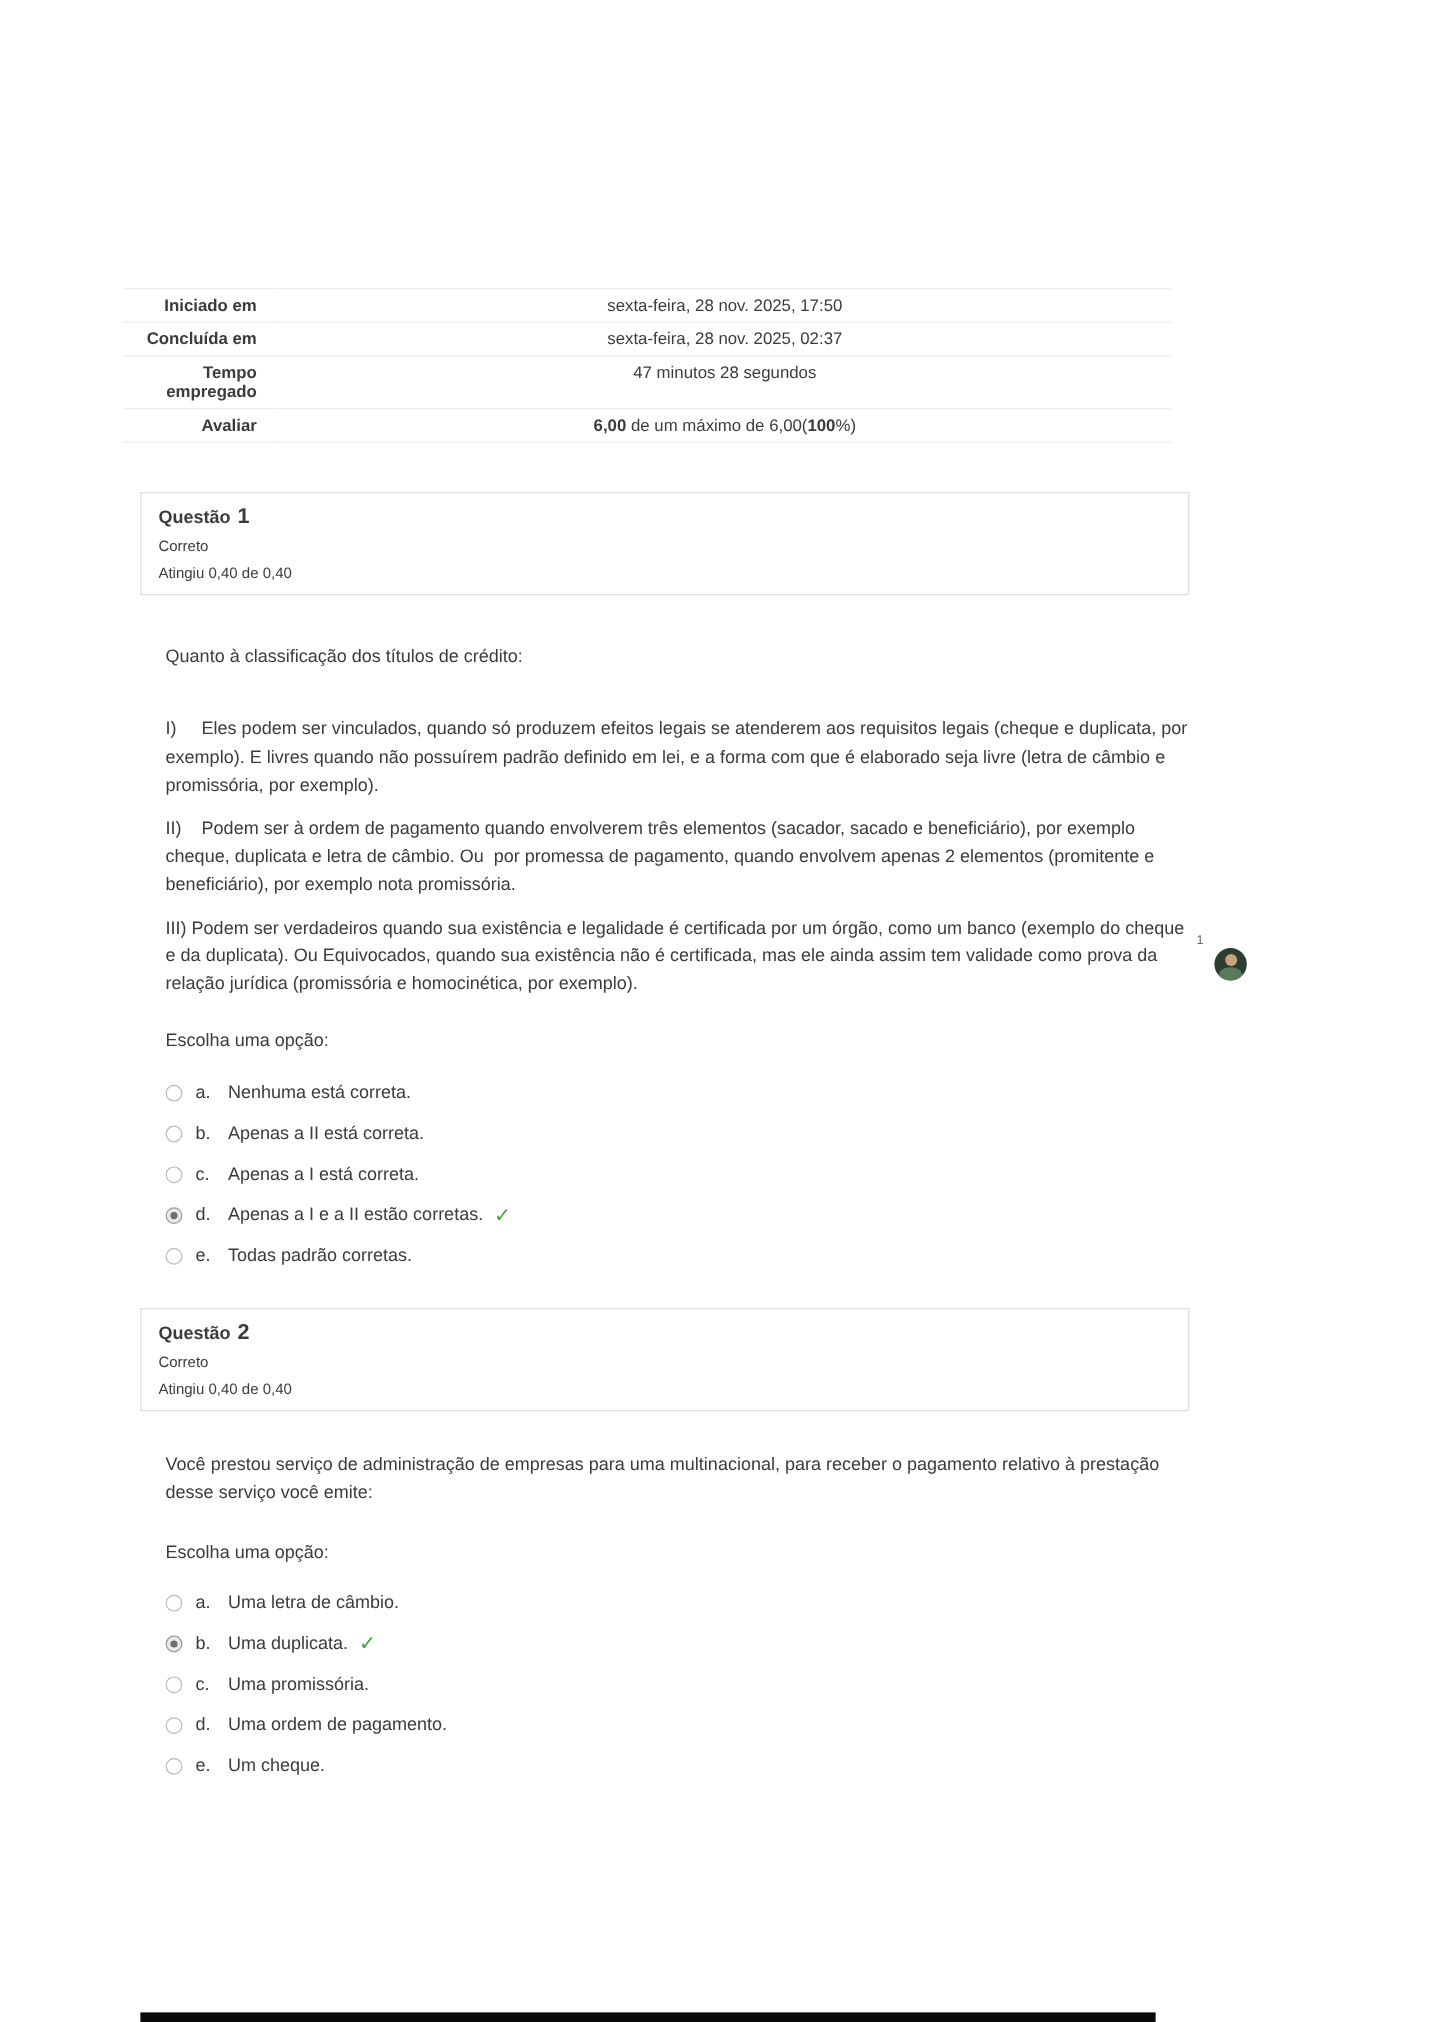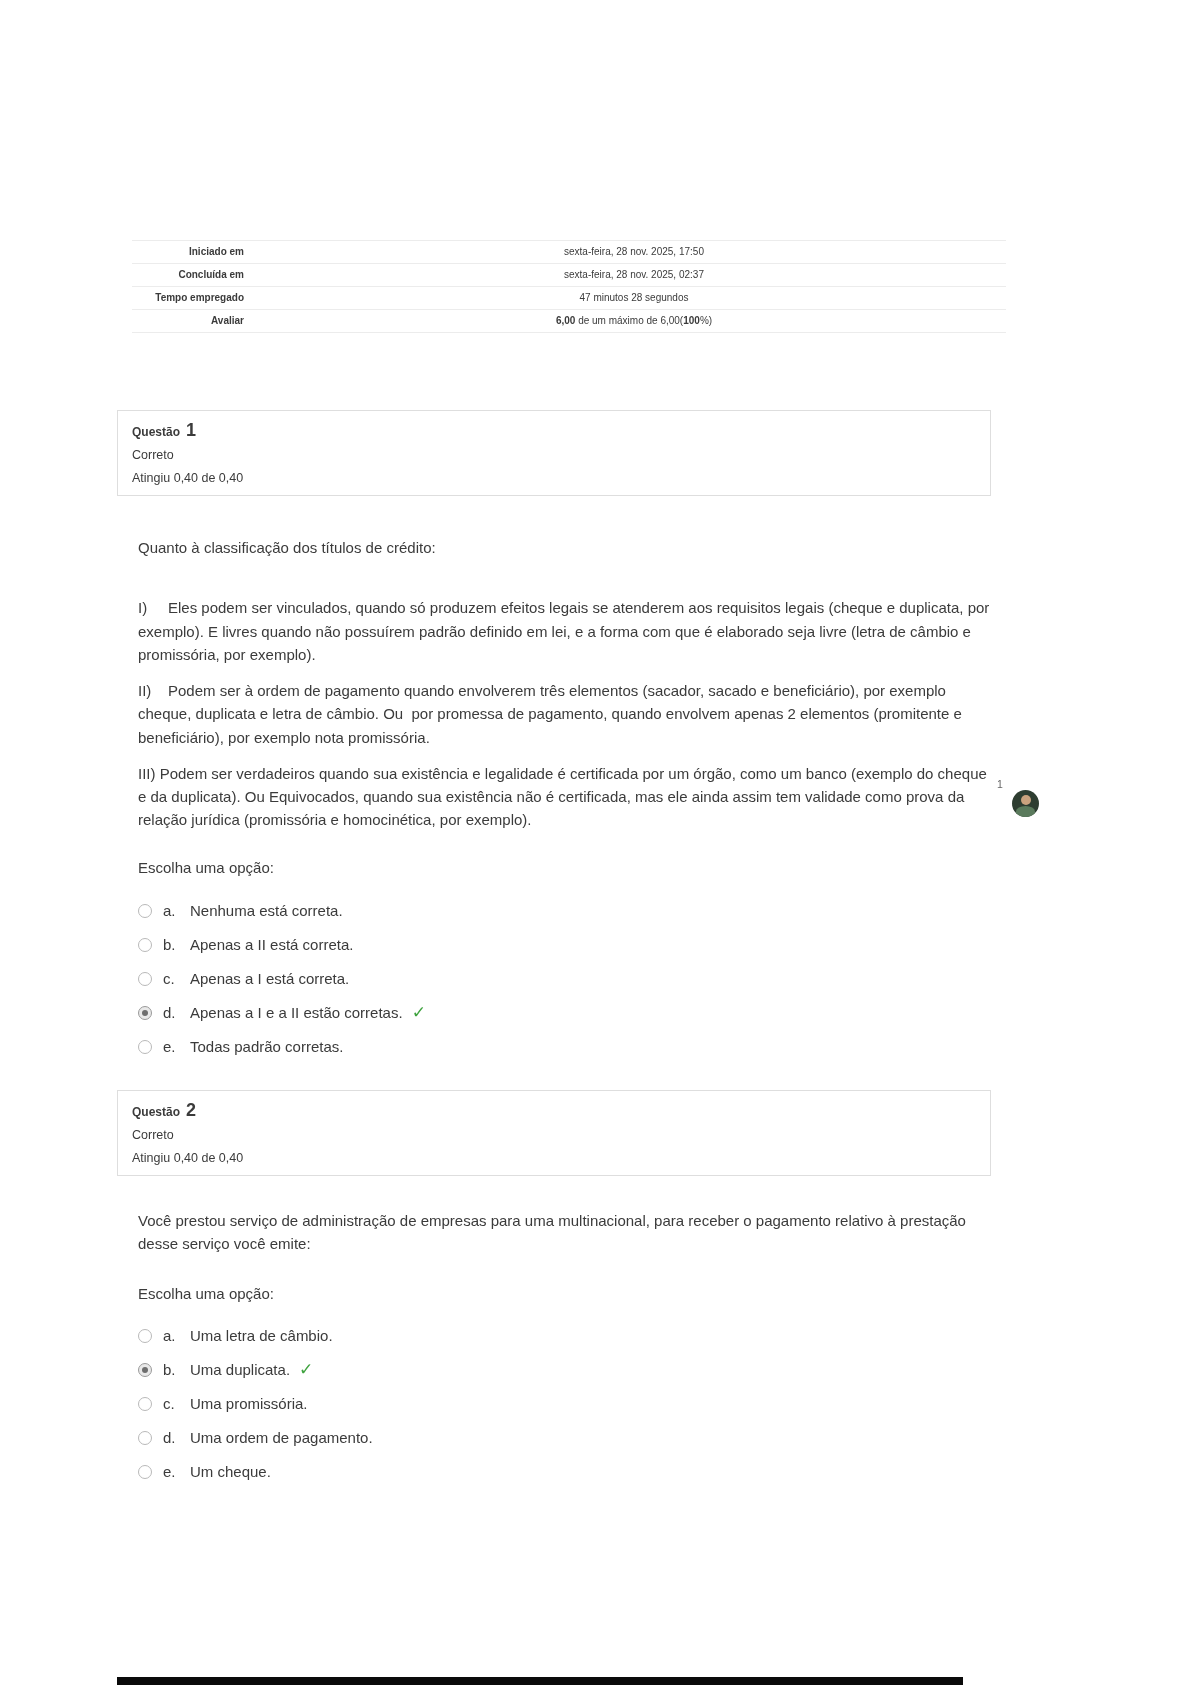--- a/index.html
+++ b/index.html
@@ -13,24 +13,24 @@
     width: 1191px;
     height: 1685px;
     background: #ffffff;
     overflow: hidden;
   }
 
   
   .summary {
     position: absolute;
     top: 240px;
-    left: 132px;
+    left: 102px;
     width: 874px;
     border-collapse: collapse;
-    font-size: 10px;
+    font-size: 14px;
   }
   .summary th, .summary td {
     border-top: 1px solid #ececec;
     padding: 5px 0 6px;
     vertical-align: top;
     text-align: center;
     font-weight: normal;
   }
   .summary tr:last-child th, .summary tr:last-child td {
     border-bottom: 1px solid #ececec;
@@ -51,21 +51,21 @@
     left: 117px;
     width: 874px;
     height: 86px;
     border: 1px solid #dedede;
     background: #ffffff;
     padding: 9px 14px 10px;
   }
   #qinfo1 { top: 410px; }
   #qinfo2 { top: 1090px; }
   .qno { display: flex; align-items: baseline; }
-  .qword { font-weight: bold; font-size: 12px; margin-right: 6px; }
+  .qword { font-weight: bold; font-size: 15px; margin-right: 6px; }
   .qnum  { font-size: 18px; font-weight: 600; }
   .qstate { font-size: 12.5px; margin-top: 7px; }
   .qgrade { font-size: 12.5px; margin-top: 9px; }
 
   
   .qbody {
     position: absolute;
     left: 138px;
     width: 858px;
     font-size: 15px;

